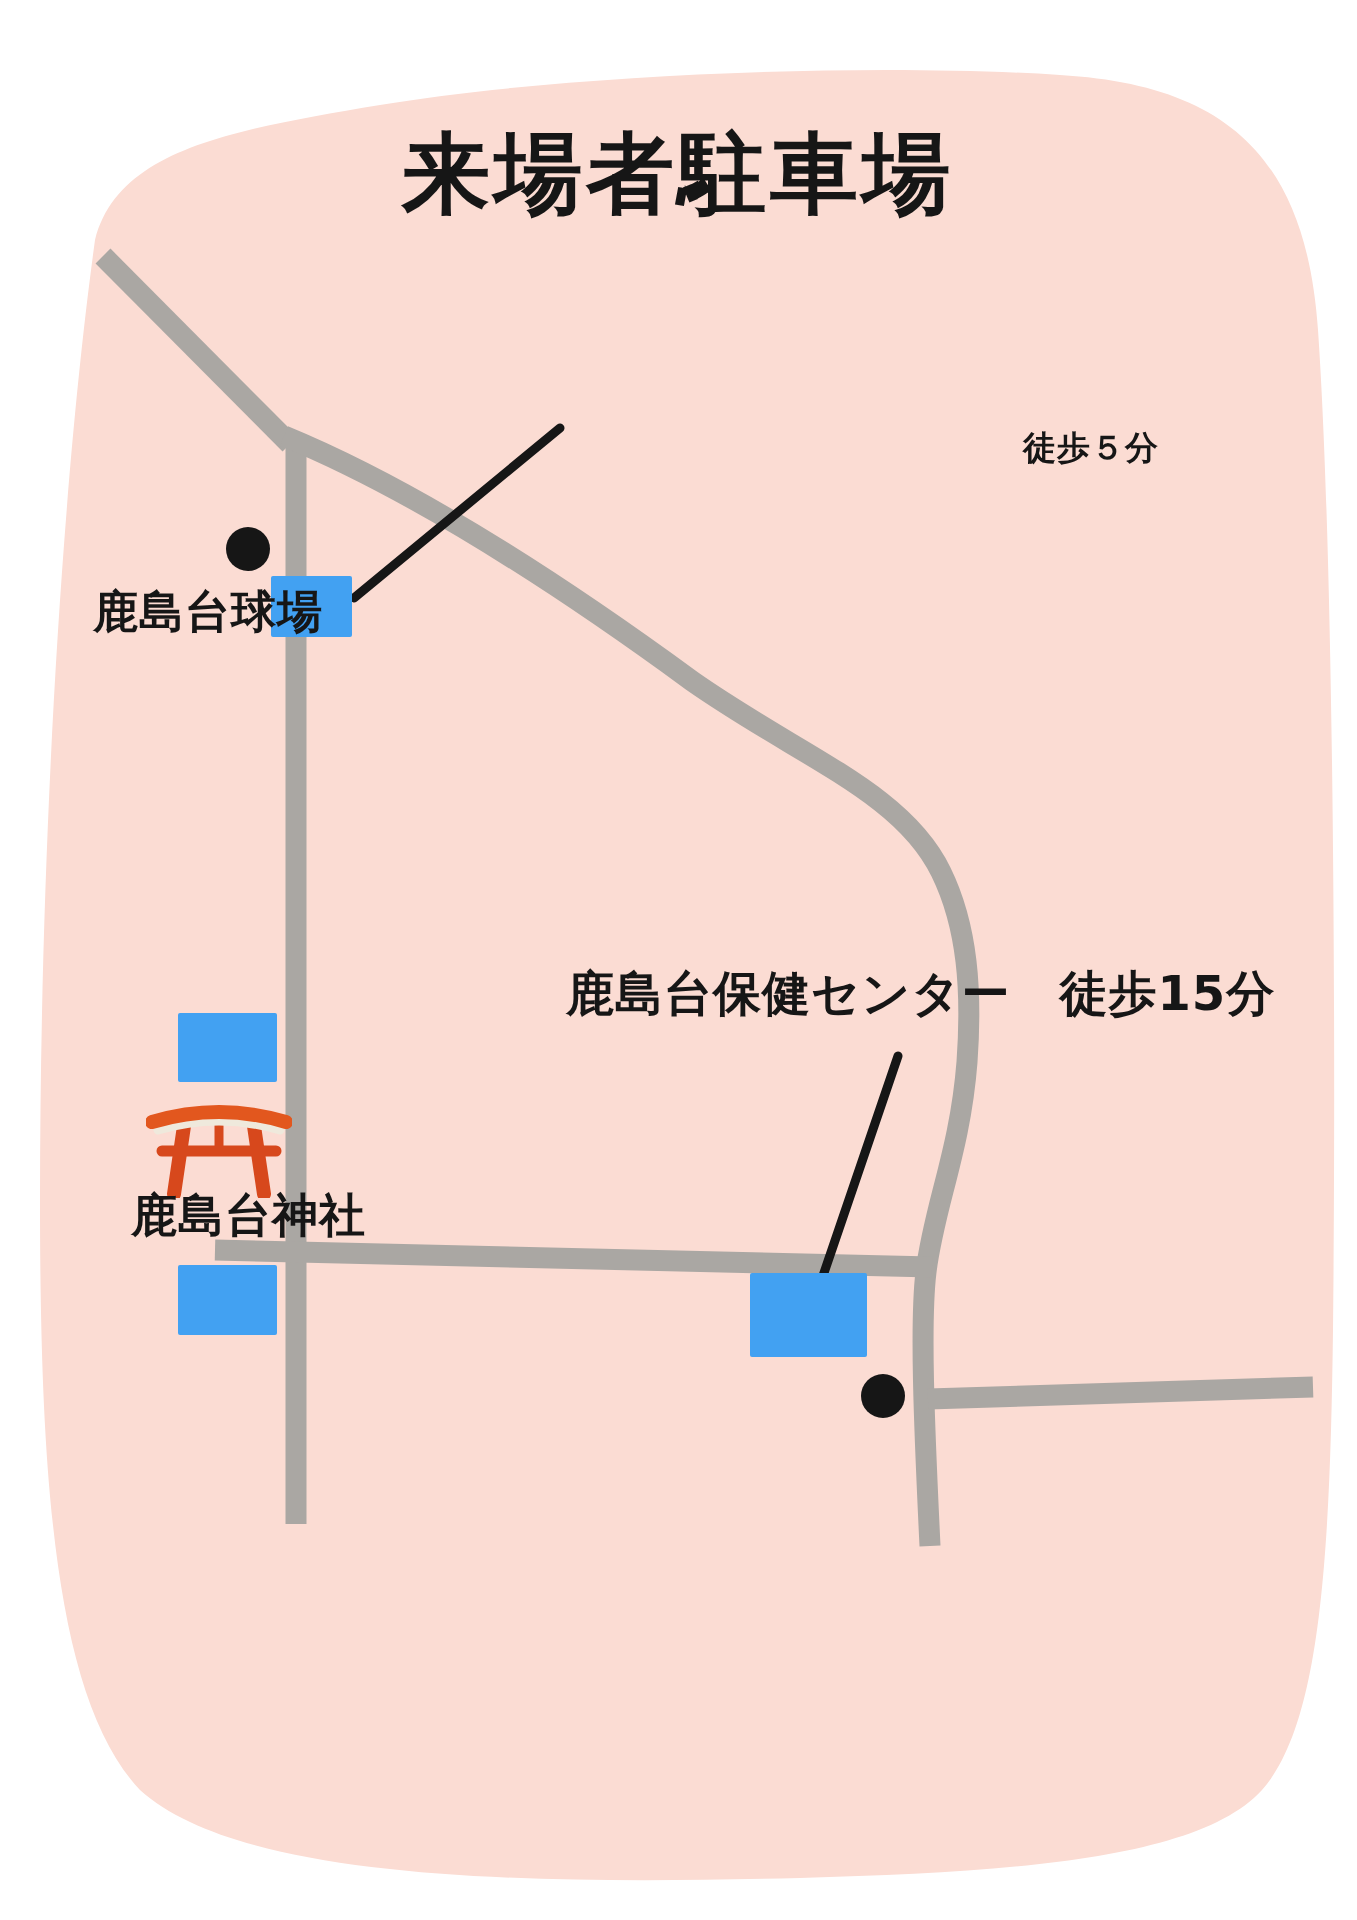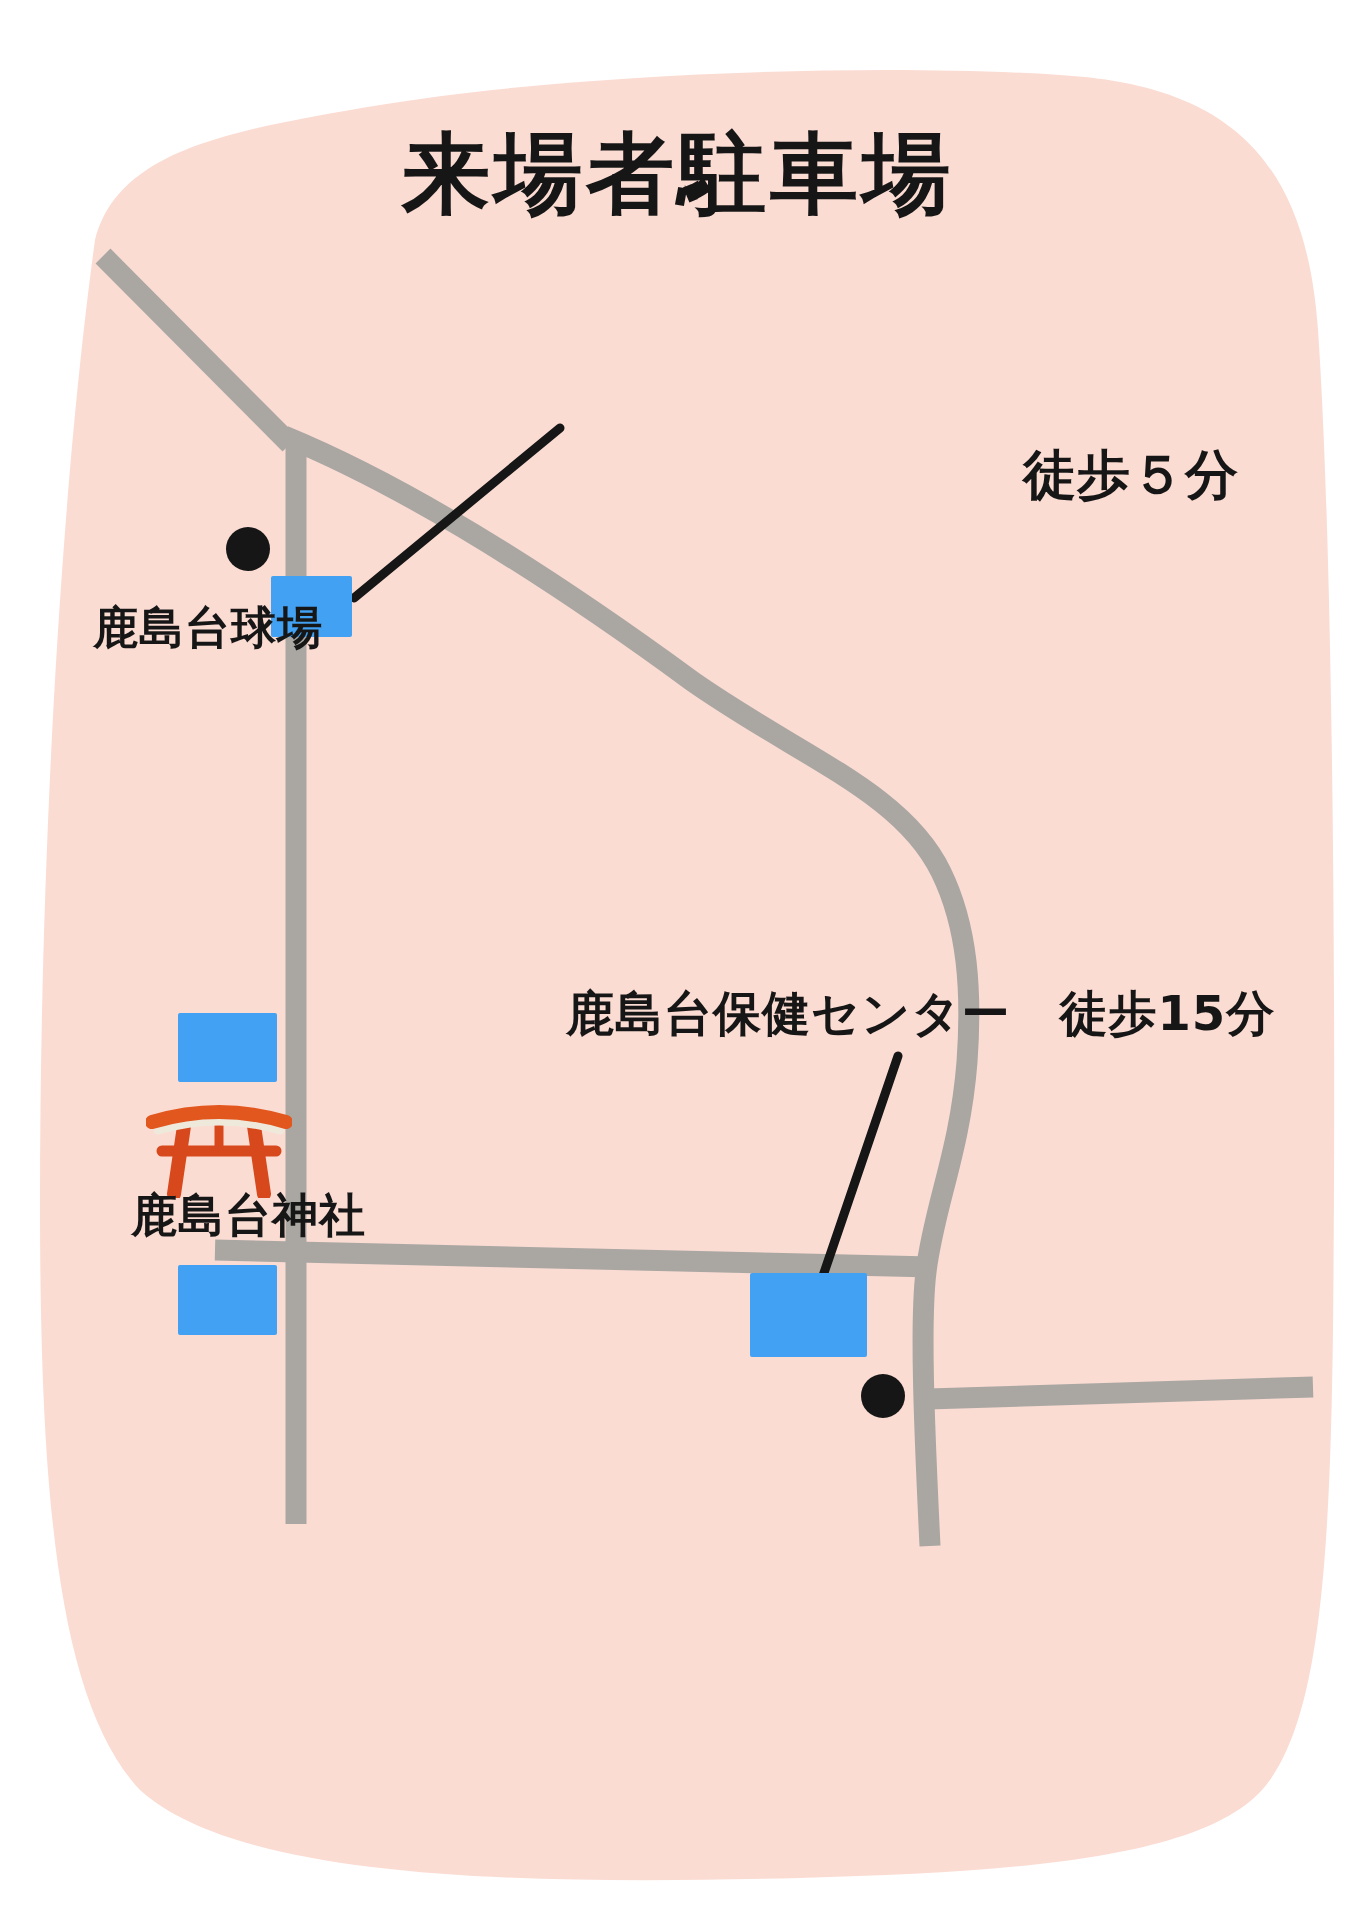--- a/index.html
+++ b/index.html
@@ -8,21 +8,21 @@
     background:#ffffff;
     font-family:"DejaVu Sans","Liberation Sans",sans-serif;
   }
   #map-svg{position:absolute;left:0;top:0;width:1357px;height:1920px;}
   .lbl{
     position:absolute;color:#161616;font-weight:bold;white-space:nowrap;
     line-height:1.05;letter-spacing:1px;
   }
   .title{font-size:88px;letter-spacing:4px;}
   .annot-big{font-size:49px;}
-  .annot-walk{font-size:53px;margin-top:16px;}
+  .annot-walk{font-size:33px;}
   .place{font-size:45px;}
   .parking{
     position:absolute;background:#42a1f2;border-radius:2px;
   }
   .torii-box{position:absolute;}
 </style>
 </head>
 <body>
 
 <div id="stage">
@@ -80,20 +80,20 @@
       <path d="M 12 34 Q 73 16 134 34" fill="none" stroke="#efe9dc" stroke-width="9" stroke-linecap="round"></path>
 
       <path d="M 6 26 Q 73 6 140 26" fill="none" stroke="#e2571e" stroke-width="14" stroke-linecap="round"></path>
     </svg>
   </div>
 
   <div class="lbl title" style="left:402px;top:128px;">来場者駐車場</div>
 
   <div class="lbl annot-walk" style="left:1023px;top:431px;">徒歩５分</div>
 
-  <div class="lbl place" style="left:93px;top:588px;margin-top:16px;">鹿島台球場</div>
+  <div class="lbl place" style="left:93px;top:588px;">鹿島台球場</div>
 
-  <div class="lbl" style="left:566px;top:968px;font-size:48px;margin-top:20px;">鹿島台保健センター　徒歩15分</div>
+  <div class="lbl" style="left:566px;top:968px;font-size:48px;">鹿島台保健センター　徒歩15分</div>
 
   <div class="lbl" style="left:115px;top:1191px;font-size:46px;margin-left:16px;">鹿島台神社</div>
 
 
 </div>
 
 </body></html>

